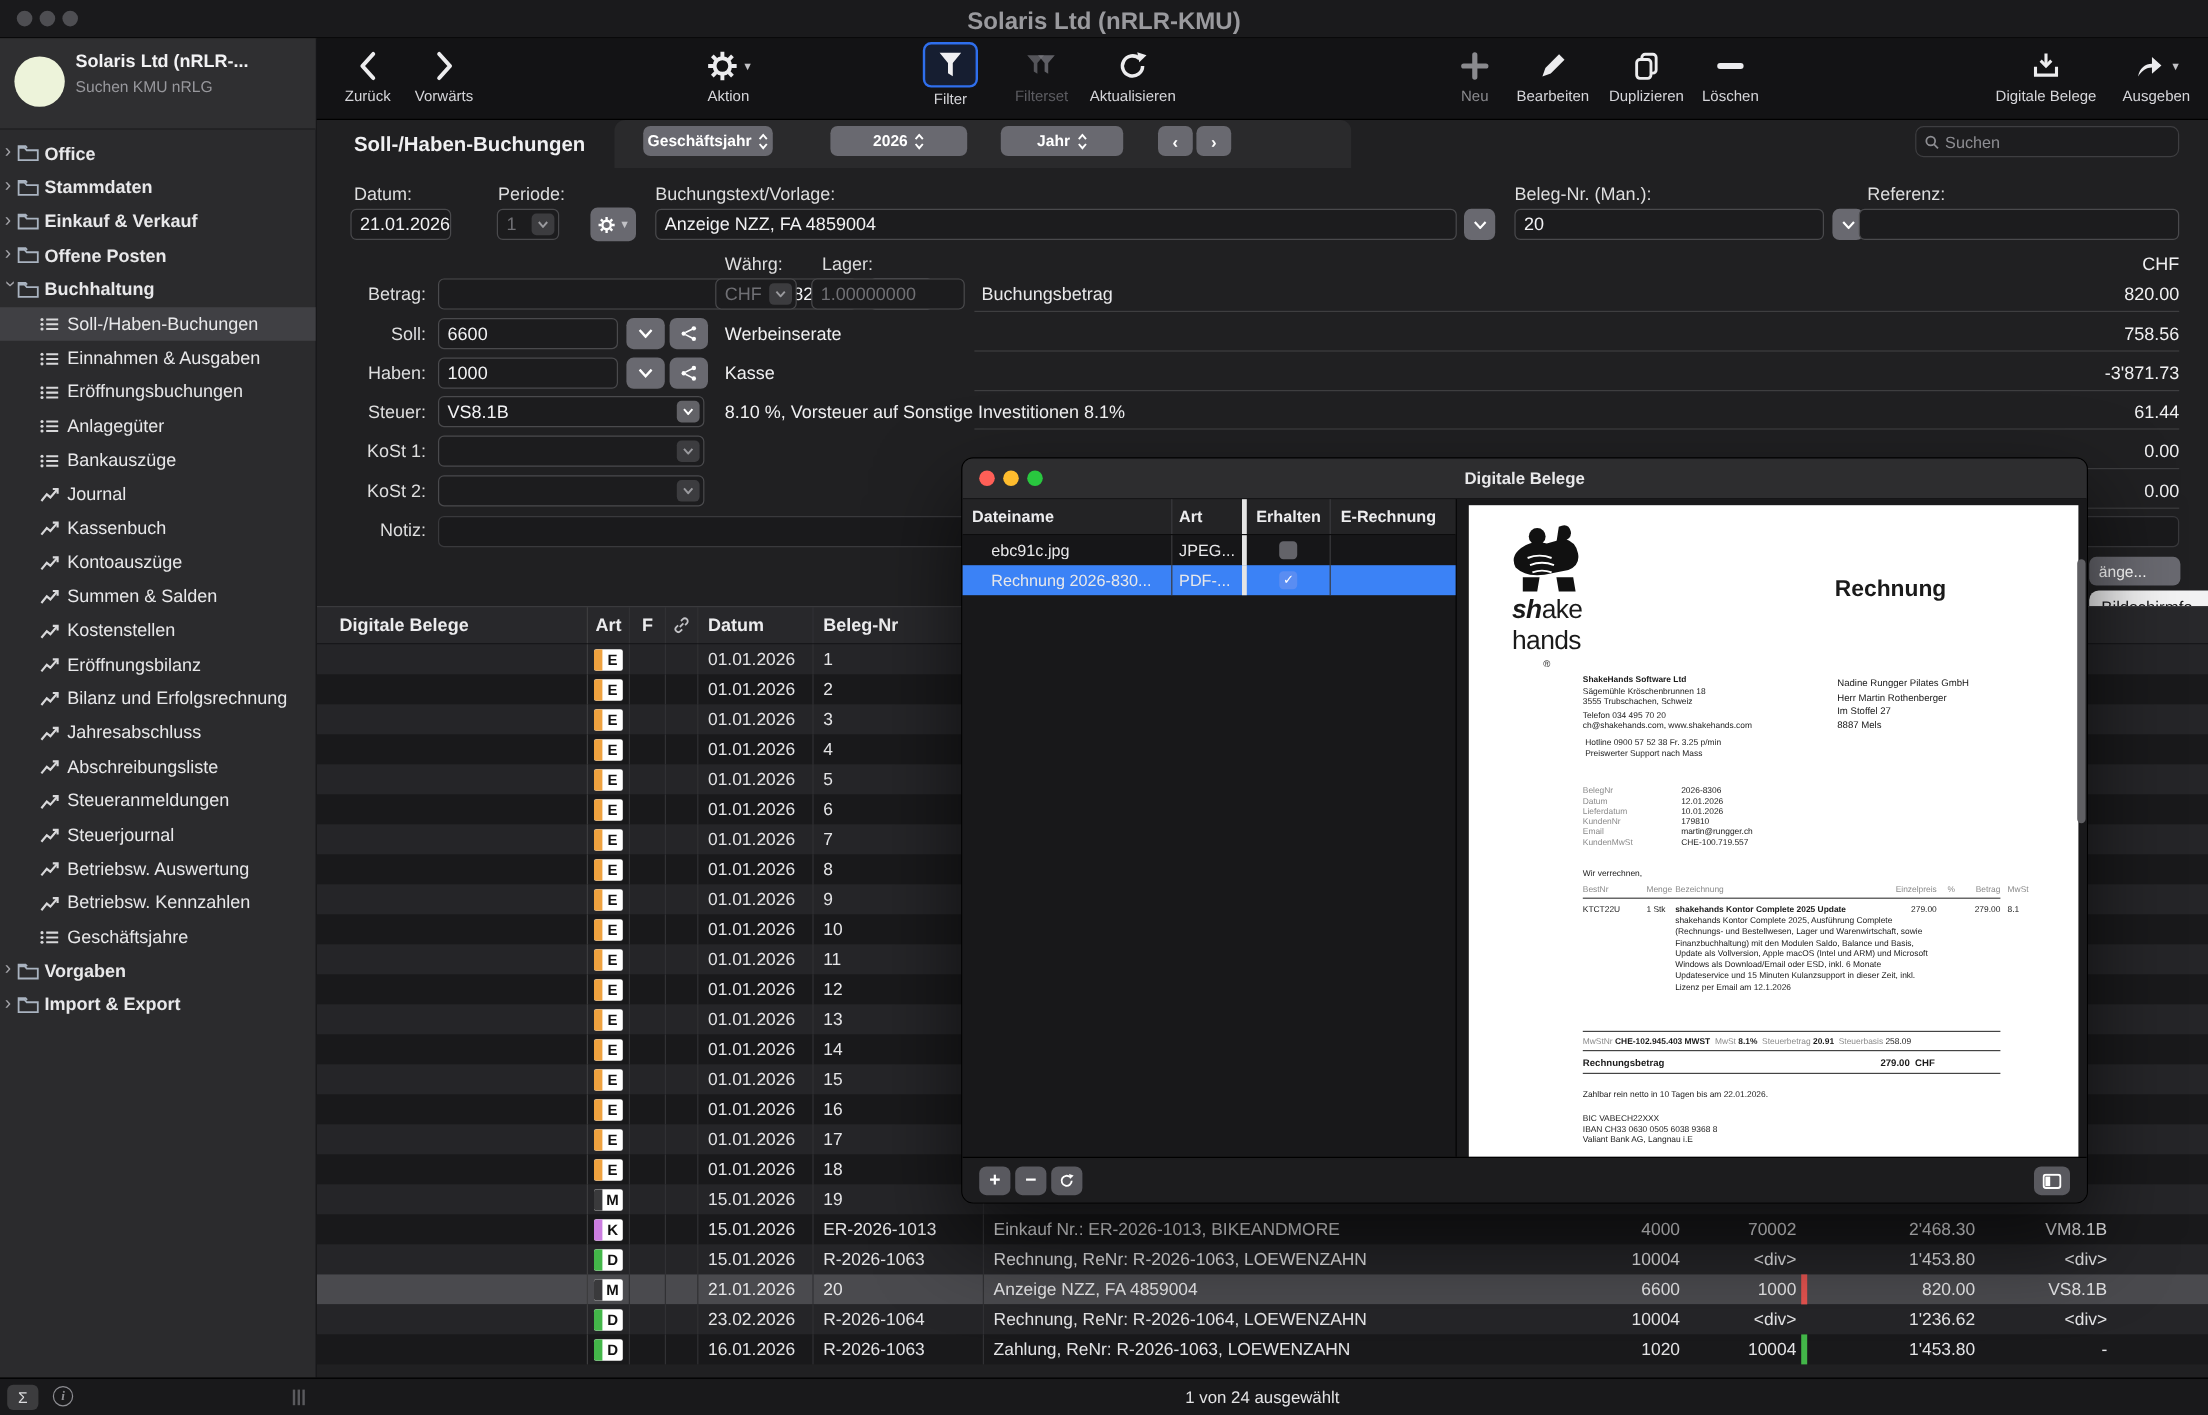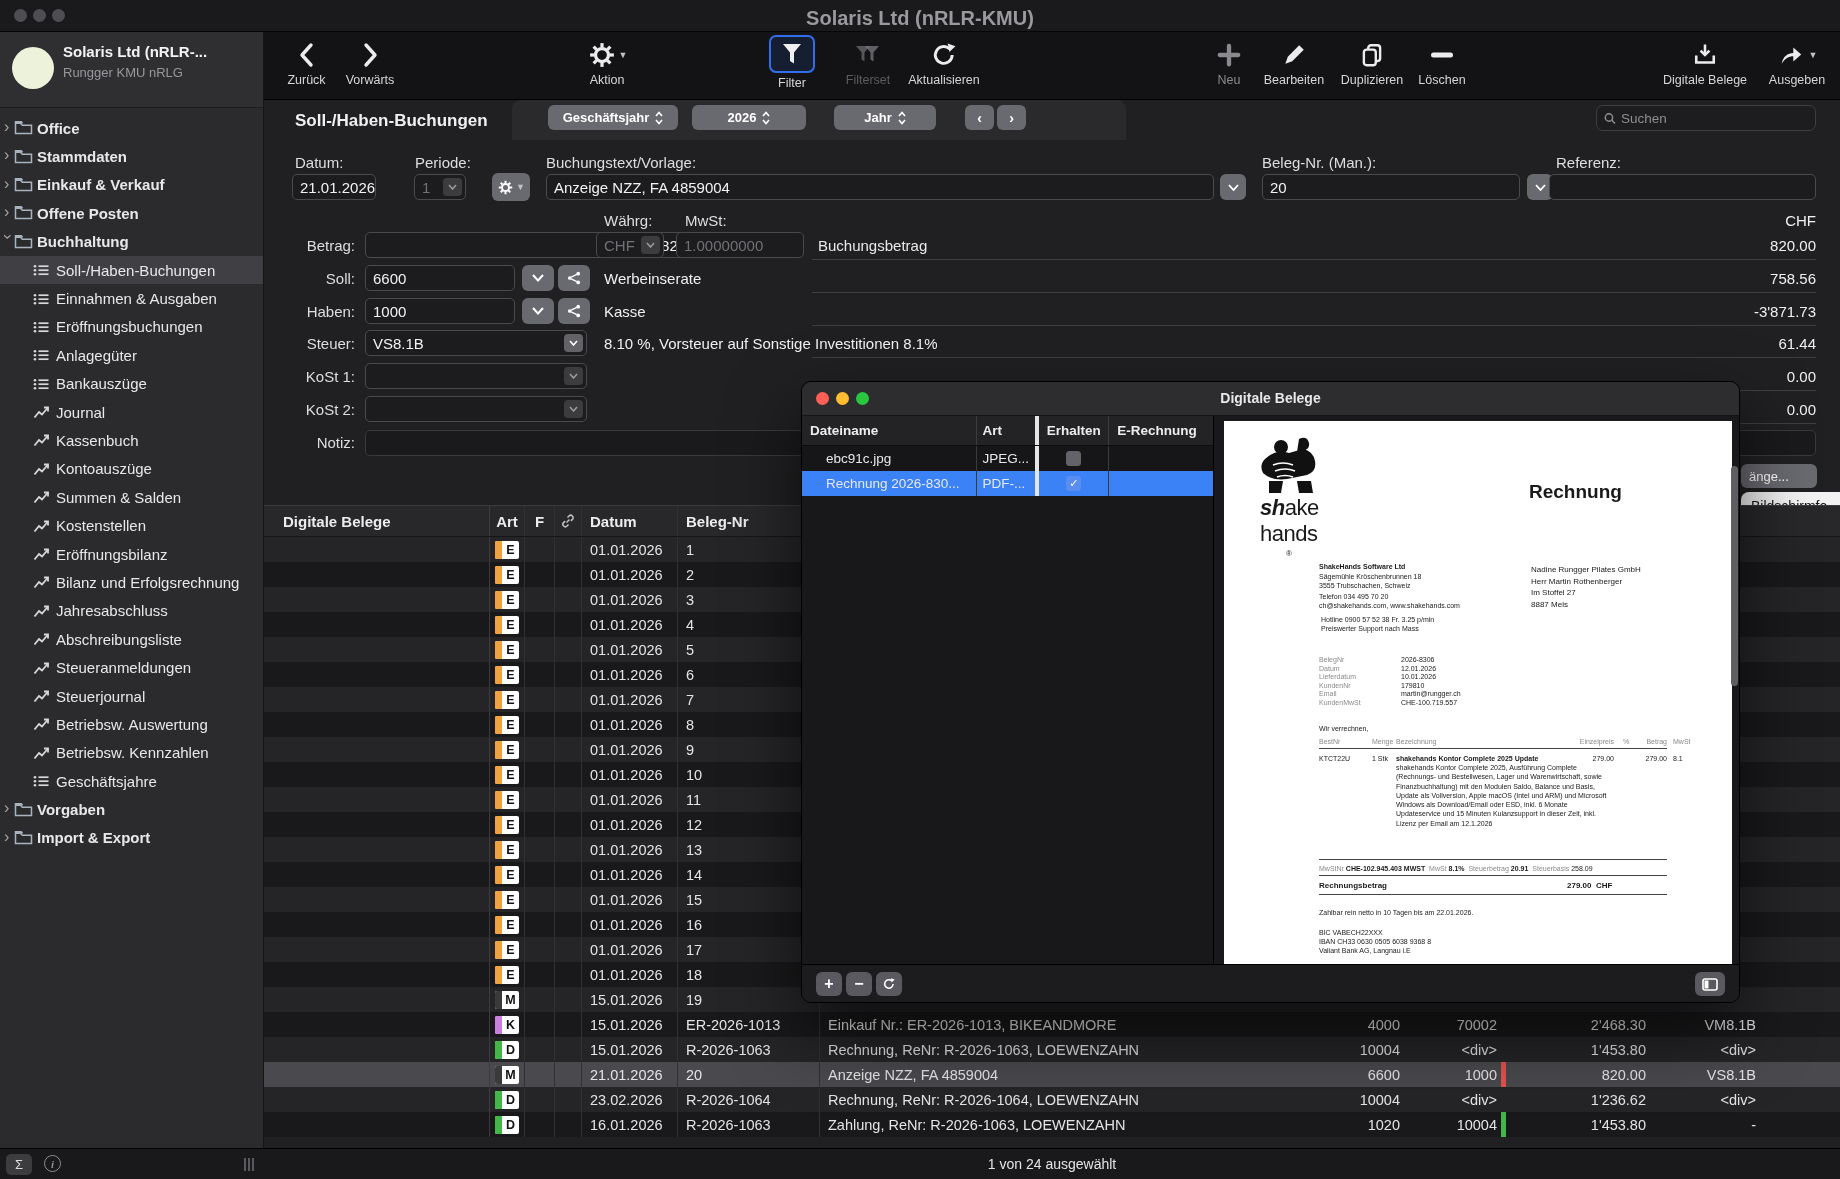--- a/index.html
+++ b/index.html
@@ -137,21 +137,21 @@
   <span class="dot" style="left:14px"></span>
   <span class="dot" style="left:33px"></span>
   <span class="dot" style="left:52px"></span>
   <span class="t">Solaris Ltd  (nRLR-KMU)</span>
 </div>
 
 <div id="sidebar">
   <div id="side-head">
     <span class="avatar"></span>
     <span class="nm">Solaris Ltd  (nRLR-...</span>
-    <span class="sub">Rungger KMU nRLG</span>
+    <span class="sub">Suchen KMU nRLG</span>
   </div>
   <div id="tree">
 
       <div class="s-row folder">
         <span class="chev">›</span>
 
         <span class="ic">
           <svg width="19" height="15" viewBox="0 0 19 15">
             <path d="M1.5 3.2 h5 l1.8 2 h9.2 v8.2 h-16 z M1.5 3.2 v-1.4 h5.8 l1.3 1.4" fill="none" stroke="#a9b3c0" stroke-width="1.5"></path>
           </svg>
@@ -612,21 +612,21 @@
         <span class="caret">▼</span>
       </div>
     <div class="tl">Ausgeben</div>
   </div>
 </div>
 
 <div id="content">
   <div id="tabpanel"></div>
   <div id="page-title">Soll-/Haben-Buchungen</div>
 
-  <div class="popup" style="left:284px;width:130px">
+  <div class="popup" style="left:272px;width:108px">
     <span>Geschäftsjahr</span>
     <svg width="8" height="14" viewBox="0 0 8 14">
         <polyline points="1,5 4,1.5 7,5" fill="none" stroke="#fff" stroke-width="1.6"></polyline>
         <polyline points="1,9 4,12.5 7,9" fill="none" stroke="#fff" stroke-width="1.6"></polyline>
       </svg>
   </div>
   <div class="popup" style="left:428px;width:114px">
     <span>2026</span>
     <svg width="8" height="14" viewBox="0 0 8 14">
         <polyline points="1,5 4,1.5 7,5" fill="none" stroke="#fff" stroke-width="1.6"></polyline>
@@ -702,21 +702,21 @@
   <div class="sqbtn" style="left:1263px;top:74px;width:26px">
       <svg width="11" height="7" viewBox="0 0 11 7">
         <polyline points="1,1 5.5,6 10,1" fill="none" stroke="#fff" stroke-width="1.8"></polyline>
       </svg>
     </div>
   <div class="fld" style="left:1285px;top:74px;width:267px">
       <span></span>
     </div>
 
   <span class="flabel" style="left:340px;top:112px">Währg:</span>
-  <span class="flabel" style="left:421px;top:112px">MwSt:</span>
+  <span class="flabel" style="left:421px;top:112px">Lager:</span>
   <span class="right-amt" style="position:absolute;right:24px;top:112px">CHF</span>
 
   <span class="flabel" style="left:0;top:137px;width:91px;text-align:right">Betrag:</span>
   <div class="fld" style="left:101px;top:132px;width:350px;justify-content:flex-end">
       <span>820.00</span>
     </div>
   <div class="sqbtn" style="left:459px;top:132px;width:56px;font-size:14px">
       <span>Brutto</span>
     </div>
   <div class="fld dim" style="left:332px;top:132px;width:68px">

